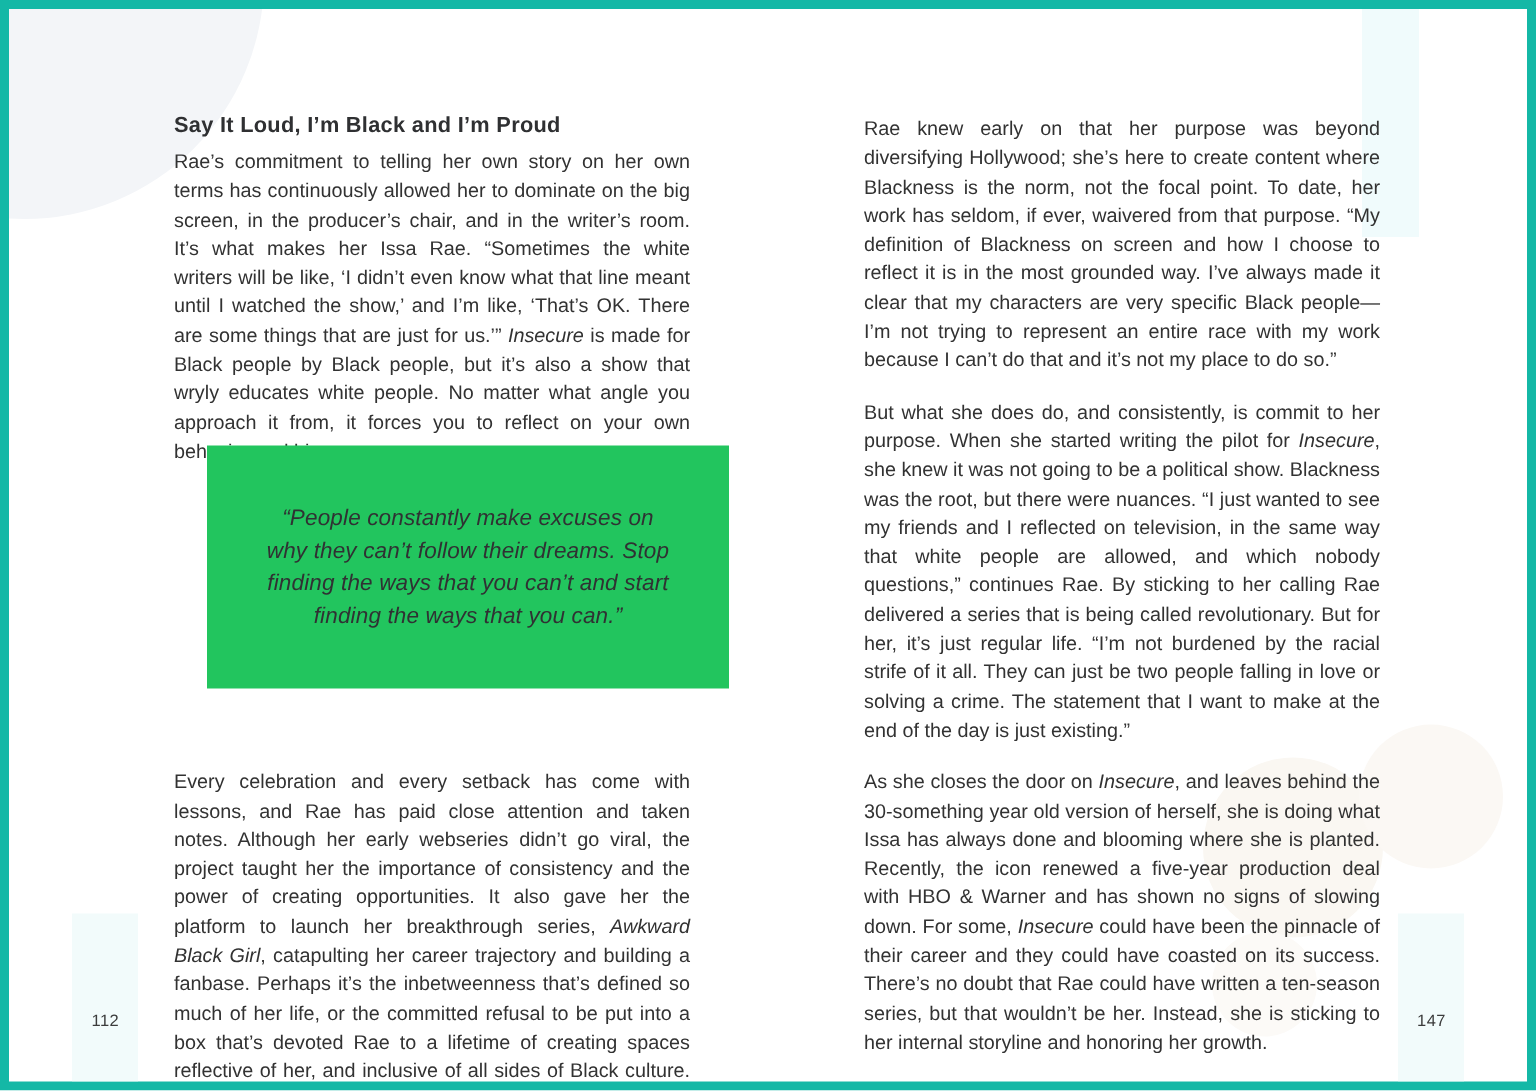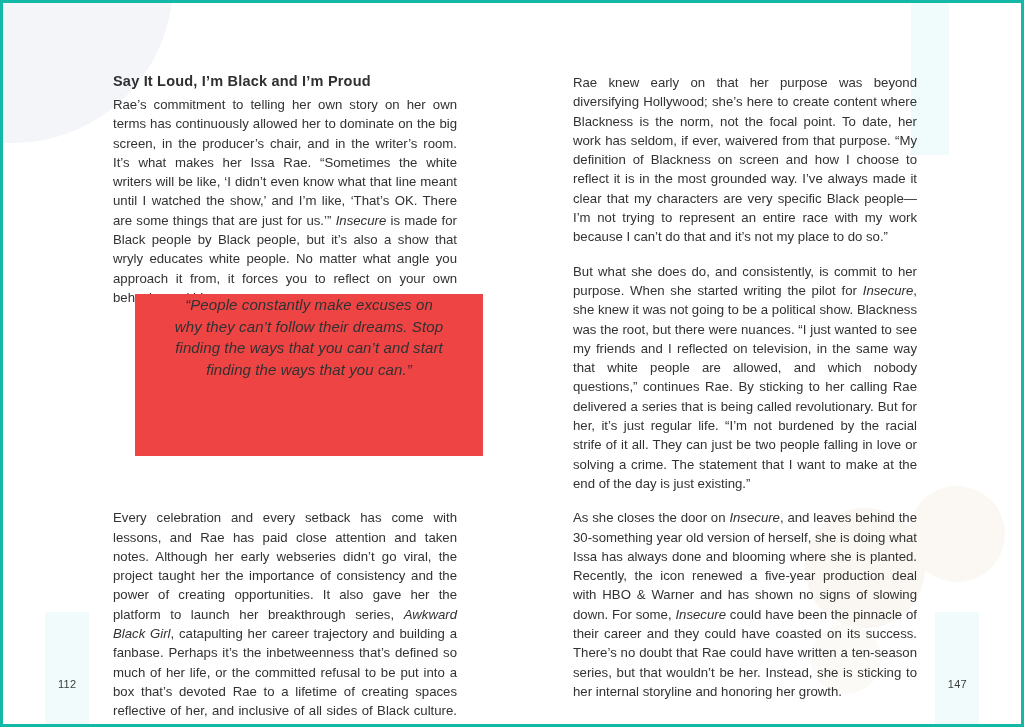--- a/index.html
+++ b/index.html
@@ -9,21 +9,21 @@
   }
   body {
     font-family: "Liberation Serif", serif;
   }
 
   .spread {
     position: relative;
     width: 1024px;
     height: 727px;
     background: #ffffff;
-    border: 3px solid #14b8a6;
+    border: 6px solid #14b8a6;
     box-sizing: border-box;
     overflow: hidden;
   }
 
   
   .deco {
     position: absolute;
     pointer-events: none;
   }
   .deco-tl {
@@ -120,22 +120,23 @@
 
   em.title-italic { font-style: italic; }
 
   
   .pullquote-box {
     position: absolute;
     left: 22px;
     top: 221px;
     width: 348px;
     height: 162px;
-    background: #ef4444;
+    background: #22c55e;
     display: flex;
+    align-items: center;
     justify-content: center;
   }
   .pullquote-box .pq-text {
     font-family: "Liberation Sans", sans-serif;
     font-style: italic;
     font-size: 15px;
     line-height: 21.5px;
     color: #303133;
     text-align: center;
     width: 278px;

